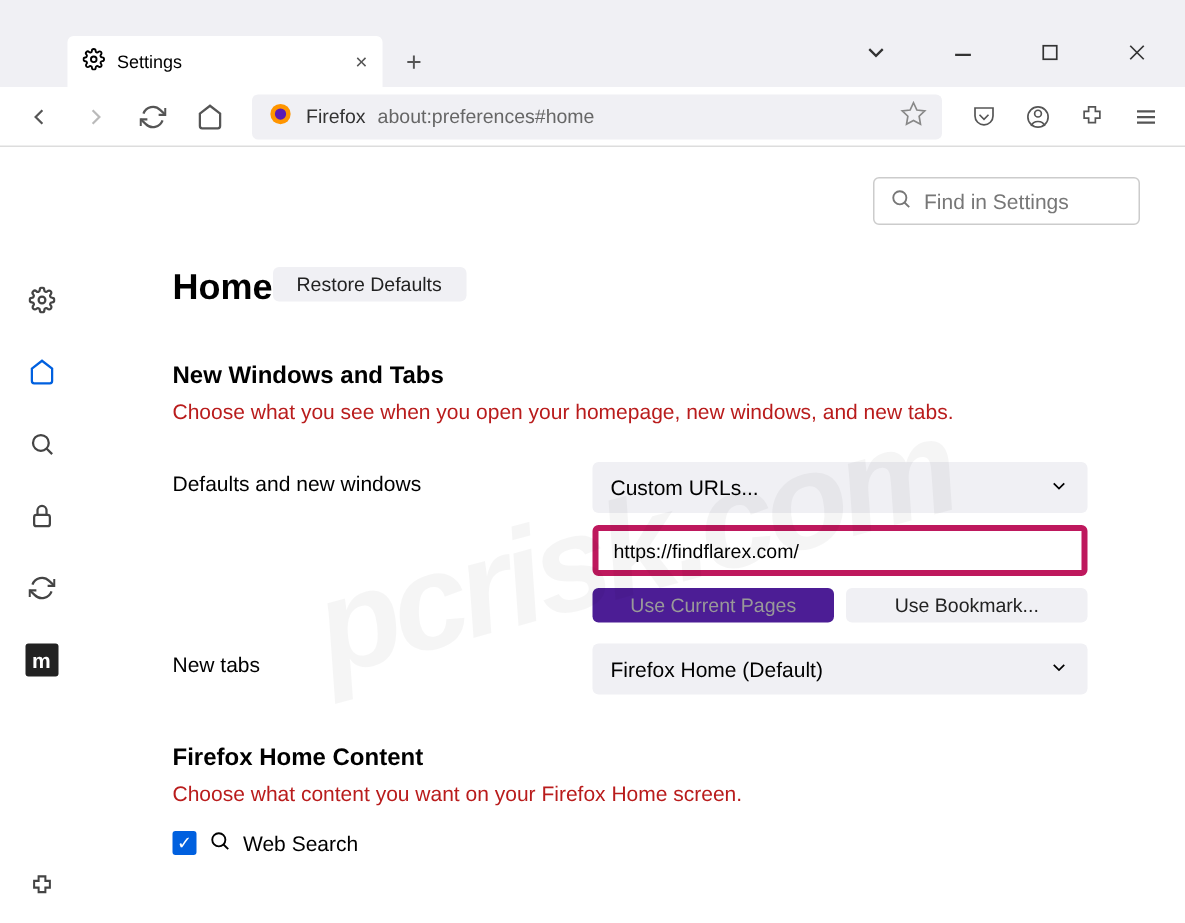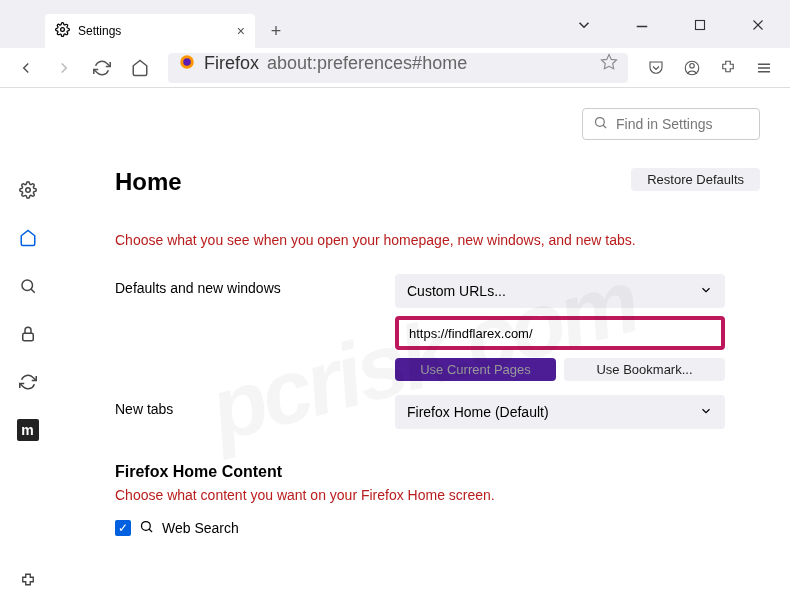--- a/index.html
+++ b/index.html
@@ -1,46 +1,46 @@
 <!DOCTYPE html>
 <html><head>
   <meta charset="utf-8">
   <style>
     * { margin: 0; padding: 0; box-sizing: border-box; font-family: -apple-system, BlinkMacSystemFont, "Segoe UI", sans-serif; }
     body { width: 790px; height: 615px; background: #fff; overflow: hidden; position: relative; }
     
     
-    .tabbar { height: 48px; background: #f0f0f4; display: flex; align-items: flex-end; padding-left: 45px; }
+    .tabbar { height: 58px; background: #f0f0f4; display: flex; align-items: flex-end; padding-left: 45px; }
     .tab { background: #fff; height: 34px; min-width: 210px; border-radius: 4px 4px 0 0; display: flex; align-items: center; padding: 0 10px; gap: 8px; font-size: 12px; }
     .tab .close { margin-left: auto; font-size: 14px; color: #555; cursor: pointer; }
     .newtab { width: 30px; height: 30px; display: flex; align-items: center; justify-content: center; font-size: 18px; color: #555; margin-left: 6px; margin-bottom: 2px; cursor: pointer; }
     .tabbar-right { margin-left: auto; display: flex; gap: 18px; padding-right: 12px; padding-bottom: 8px; align-items: center; }
     .wbtn { width: 40px; height: 30px; display: flex; align-items: center; justify-content: center; color: #333; }
     
     
     .toolbar { height: 40px; display: flex; align-items: center; padding: 0 10px; gap: 6px; border-bottom: 1px solid #ddd; }
     .tbtn { width: 32px; height: 32px; display: flex; align-items: center; justify-content: center; color: #555; border-radius: 4px; }
-    .urlbar { flex: 1; height: 30px; background: #f0f0f4; border-radius: 4px; display: flex; padding: 0 10px; gap: 8px; font-size: 18px; margin: 0 6px; }
+    .urlbar { flex: 1; height: 30px; background: #f0f0f4; border-radius: 4px; display: flex; align-items: center; padding: 0 10px; gap: 8px; font-size: 13px; margin: 0 6px; }
     .urlbar .label { font-weight: 500; color: #333; }
     .urlbar .url { color: #666; }
     .urlbar .star { margin-left: auto; color: #888; }
     .toolright { display: flex; gap: 4px; align-items: center; }
     
     
     .content { display: flex; height: calc(100% - 80px); }
     .sidebar { width: 55px; padding-top: 90px; display: flex; flex-direction: column; align-items: center; gap: 24px; }
     .sideicon { width: 24px; height: 24px; display: flex; align-items: center; justify-content: center; color: #444; cursor: pointer; }
     .sideicon.active { color: #0060df; }
     .sidebar-bottom { margin-top: auto; margin-bottom: 30px; }
     
     .main { flex: 1; padding: 20px 30px 0 60px; position: relative; }
     .search-settings { position: absolute; right: 30px; top: 20px; width: 178px; height: 32px; border: 1px solid #ccc; border-radius: 4px; display: flex; align-items: center; padding: 0 10px; gap: 8px; color: #777; font-size: 14px; }
     
     h1 { font-size: 24px; font-weight: 600; margin-top: 60px; margin-bottom: 30px; }
-    .section-row { display: flex; justify-content: space-between; align-items: flex-start; margin-bottom: 6px; }
+    .section-row { display: flex; align-items: flex-start; margin-bottom: 6px; }
     h2 { font-size: 16px; font-weight: 600; margin-bottom: 6px; }
     .desc { font-size: 14px; color: #b91c1c; margin-bottom: 26px; }
     .btn { background: #f0f0f4; border: none; padding: 4px 16px; font-size: 13px; border-radius: 4px; cursor: pointer; color: #222; }
     .btn:disabled { color: #999; background: #4c1d95; cursor: default; }
     
     .formrow { display: flex; align-items: flex-start; margin-bottom: 14px; gap: 20px; }
     .formlabel { width: 260px; font-size: 14px; padding-top: 6px; }
     .formcontrols { flex: 1; max-width: 330px; }
     .select { width: 100%; height: 34px; background: #f0f0f4; border: none; border-radius: 4px; padding: 0 12px; font-size: 14px; display: flex; align-items: center; justify-content: space-between; cursor: pointer; margin-bottom: 8px; text-align: right; }
     .textinput { width: 100%; height: 34px; border: 4px solid #be185d; border-radius: 4px; padding: 0 10px; font-size: 13px; margin-bottom: 8px; }
@@ -208,20 +208,21 @@
             <line x1="21" y1="21" x2="16" y2="16"></line>
           </svg></span>
       <span>Find in Settings</span>
     </div>
 
     <div class="section-row">
       <h1>Home</h1>
       <button class="btn" style="margin-top:60px"><span>Restore Defaults</span></button>
     </div>
 
+    <h2>New Windows and Tabs</h2>
     <p class="desc">Choose what you see when you open your homepage, new windows, and new tabs.</p>
 
     <div class="formrow">
       <div class="formlabel">Defaults and new windows</div>
       <div class="formcontrols">
         <div class="select">
           <span>Custom URLs...</span>
           <span><svg viewBox="0 0 24 24" fill="none" stroke="currentColor" stroke-width="2" style="width:14px;height:14px">
                 <polyline points="6 9 12 15 18 9"></polyline>
               </svg></span>

